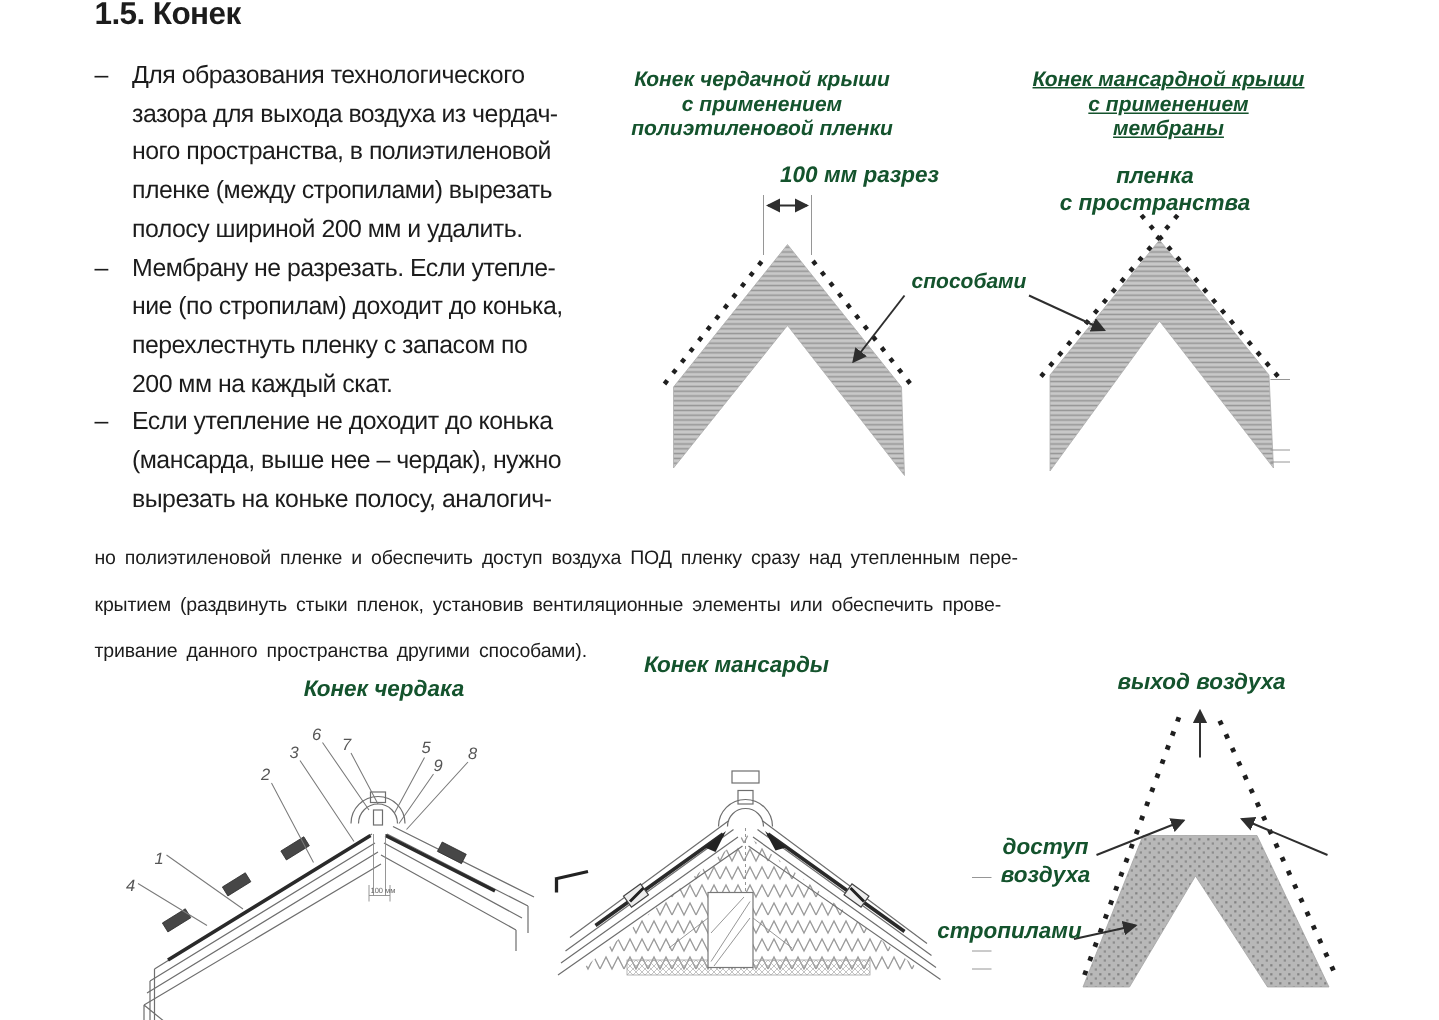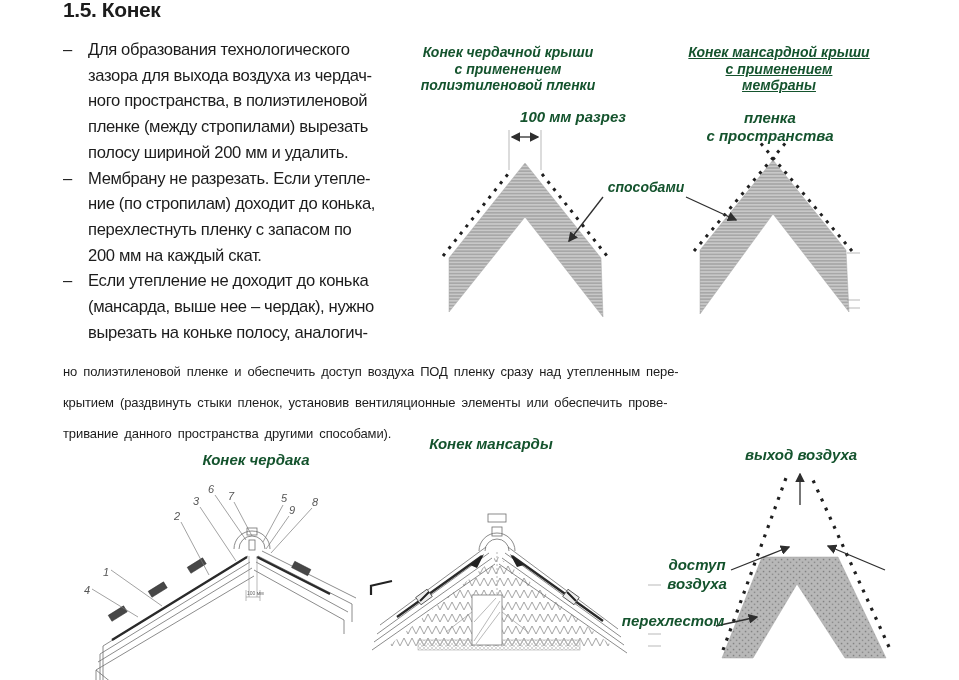--- a/index.html
+++ b/index.html
@@ -209,13 +209,13 @@
 <div class="abs dlabel sz15" style="left:545px;top:108px;margin-left:28px;">100 мм разрез</div>
 <div class="abs dlabel sz15" style="left:770px;top:109px;line-height:18px;">пленка
 с пространства</div>
 <div class="abs dlabel sz14" style="left:646px;top:179px;">способами</div>
 
 <div class="abs dlabel sz15" style="left:256px;top:451px;font-style:italic;">Конек чердака</div>
 <div class="abs dlabel sz15" style="left:491px;top:435px;">Конек мансарды</div>
 <div class="abs dlabel sz15" style="left:801px;top:446px;">выход воздуха</div>
 <div class="abs dlabel sz15" style="left:697px;top:555px;line-height:19px;">доступ
 воздуха</div>
-<div class="abs dlabel sz15" style="left:673px;top:612px;">перехлестом</div>
+<div class="abs dlabel sz15" style="left:673px;top:612px;">стропилами</div>
 
 </body></html>

